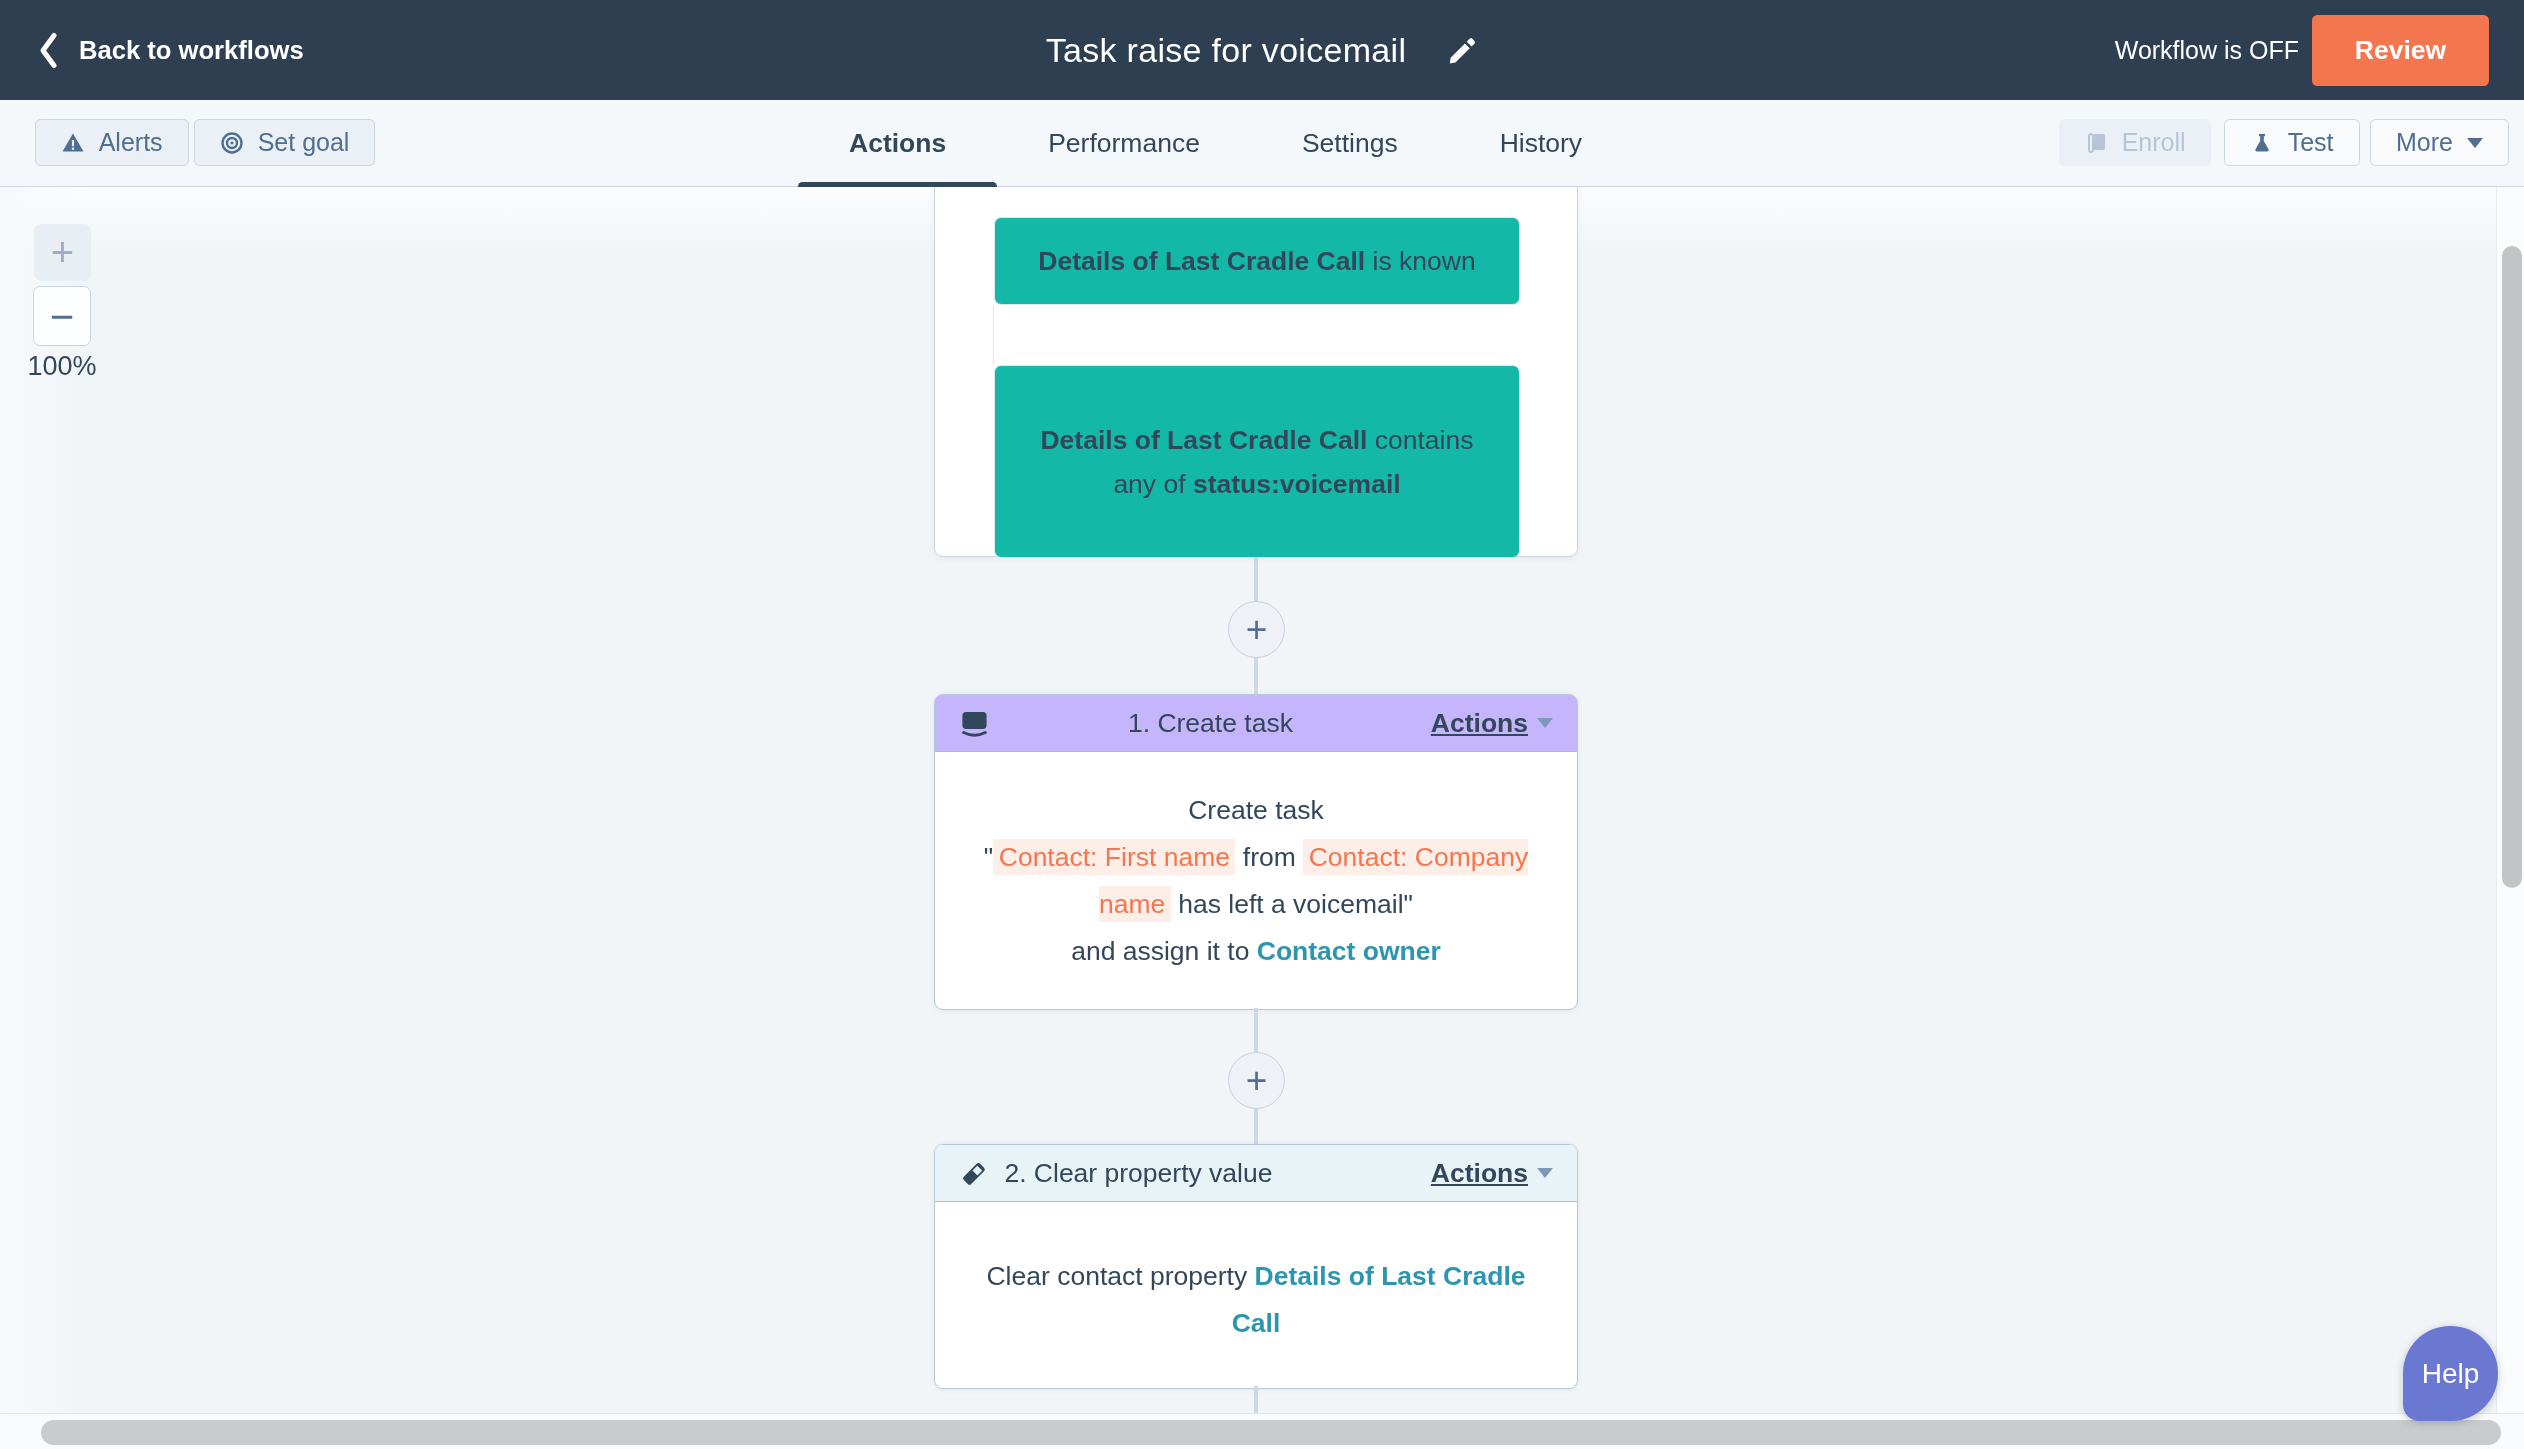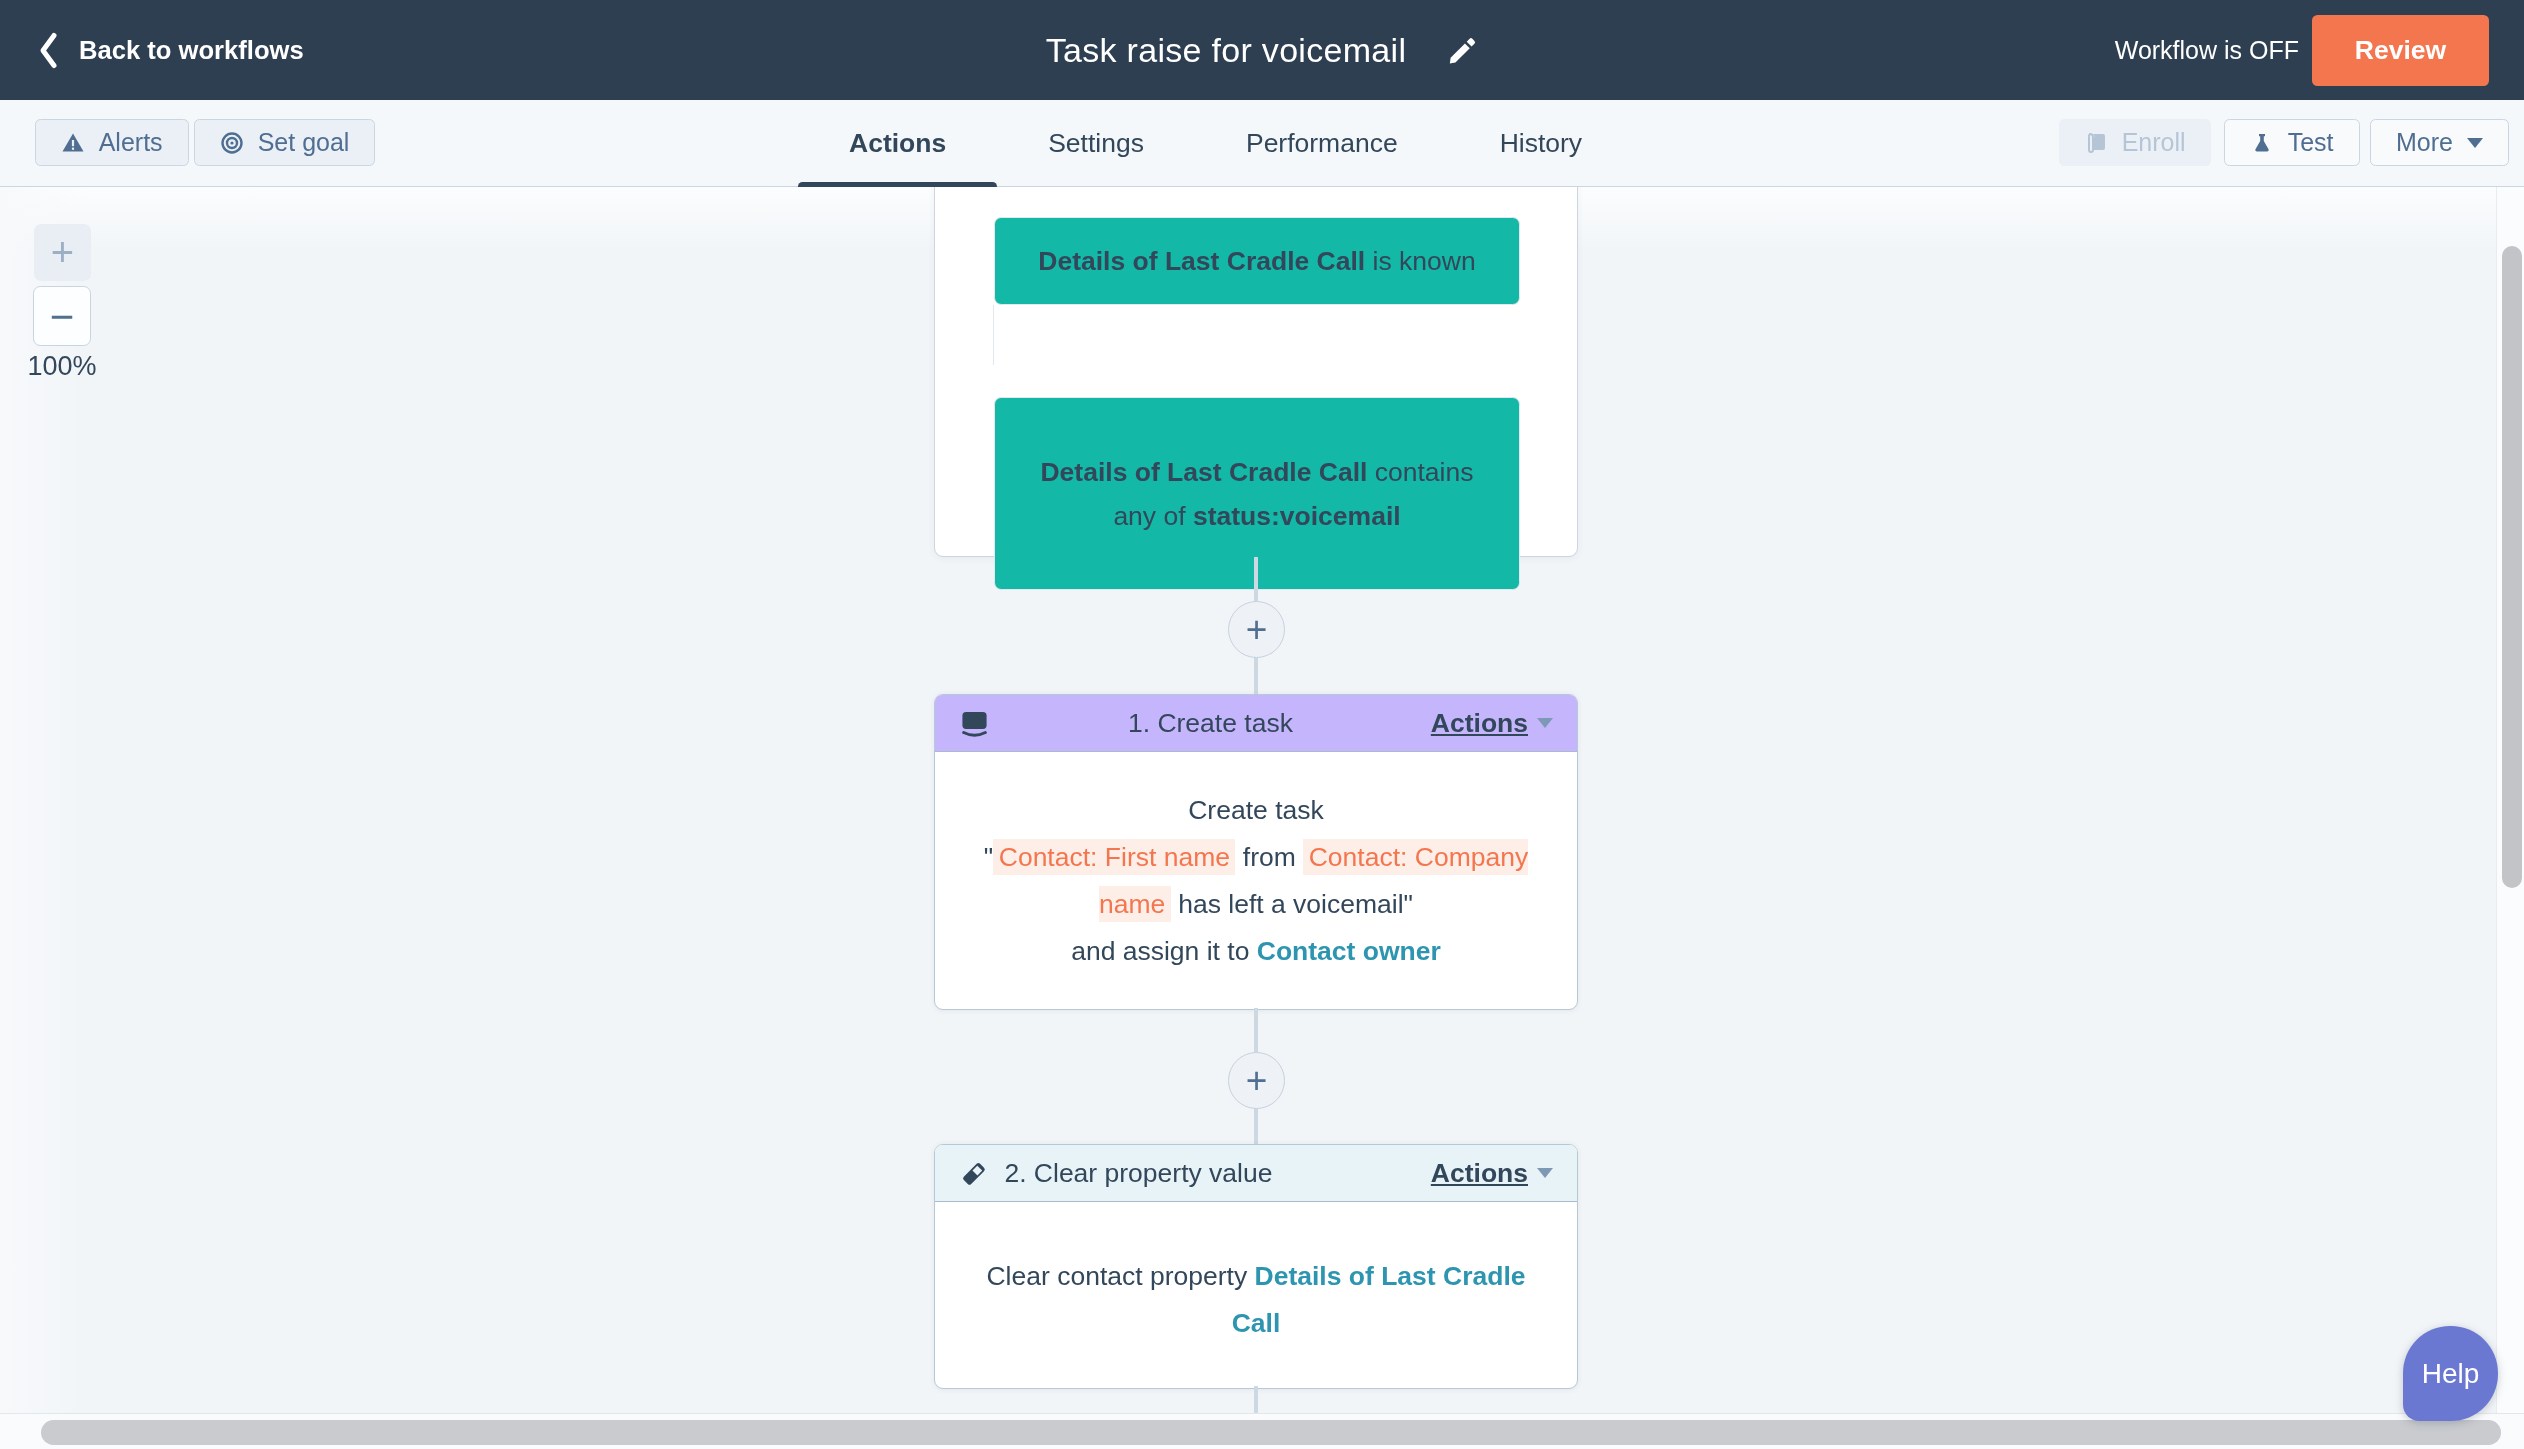--- a/index.html
+++ b/index.html
@@ -65,21 +65,21 @@
     background:#eef2f7; border:1.8px solid #c5d2df; color:#516f90; font-size:37px;
     display:flex; align-items:center; justify-content:center; cursor:pointer; z-index:2; }
 
   .condition-card { position:absolute; left:934px; top:-11px; width:644px; height:381px;
     background:#fff; border:1.8px solid #cbd6e2; border-radius:9px;
     box-shadow:0 1.8px 7.3px rgba(45,62,80,.06); cursor:pointer; }
   .cond-box { position:absolute; left:59px; width:526px; background:#14b8a6; border:1.8px solid #e2e8f0;
     border-radius:7.3px; display:flex; align-items:center; justify-content:center; text-align:center;
     font-size:26.5px; color:#33475b; line-height:44px; padding:0 25.6px; }
   .cond-box-1 { top:40px; height:88px; }
-  .cond-box-2 { top:188px; height:193px;margin-top:32px; }
+  .cond-box-2 { top:188px; height:193px; }
   .and-label { position:absolute; left:0; top:139px; width:100%; text-align:center;
     color:#9fb2c8; font-size:26.5px; }
   .cond-dash { position:absolute; left:58px; top:128px; height:60px; width:0;
     border-left:1.8px solid #e2e8f0; }
 
   .action-card { position:absolute; left:934px; width:644px; background:#fff;
     border:1.8px solid #b7c9d9; border-radius:9px; box-shadow:0 0.9px 5.5px rgba(45,62,80,.08); }
   .card-1 { top:507px; height:316px; }
   .card-2 { top:957px; height:245px; }
   .card-header { height:57px; display:flex; align-items:center; gap:16.4px; padding:0 24px;
@@ -153,24 +153,24 @@
         <circle cx="12" cy="12" r="1.6" fill="#506e91"></circle>
       </svg>
       <span>Set goal</span>
     </div>
 
     <div class="tabs">
       <div class="tab active">
         <span>Actions</span>
       </div>
       <div class="tab">
+        <span>Performance</span>
+      </div>
+      <div class="tab">
         <span>Settings</span>
-      </div>
-      <div class="tab">
-        <span>Performance</span>
       </div>
       <div class="tab">
         <span>History</span>
       </div>
     </div>
 
     <div class="tbtn btn-disabled enroll-btn">
       <svg width="24" height="24" viewBox="0 0 24 24">
         <path d="M8 3 H19 a2 2 0 0 1 2 2 V17 a2 2 0 0 1 -2 2 H10 V7 a3 3 0 0 0 -2 -4 Z" fill="#b6c5d6"></path>
         <path d="M6 3 a3 3 0 0 1 3 3 V19 a2 2 0 0 1 -4 0 V6 a3 3 0 0 1 1 -3 Z" fill="none" stroke="#b6c5d6" stroke-width="2"></path>

